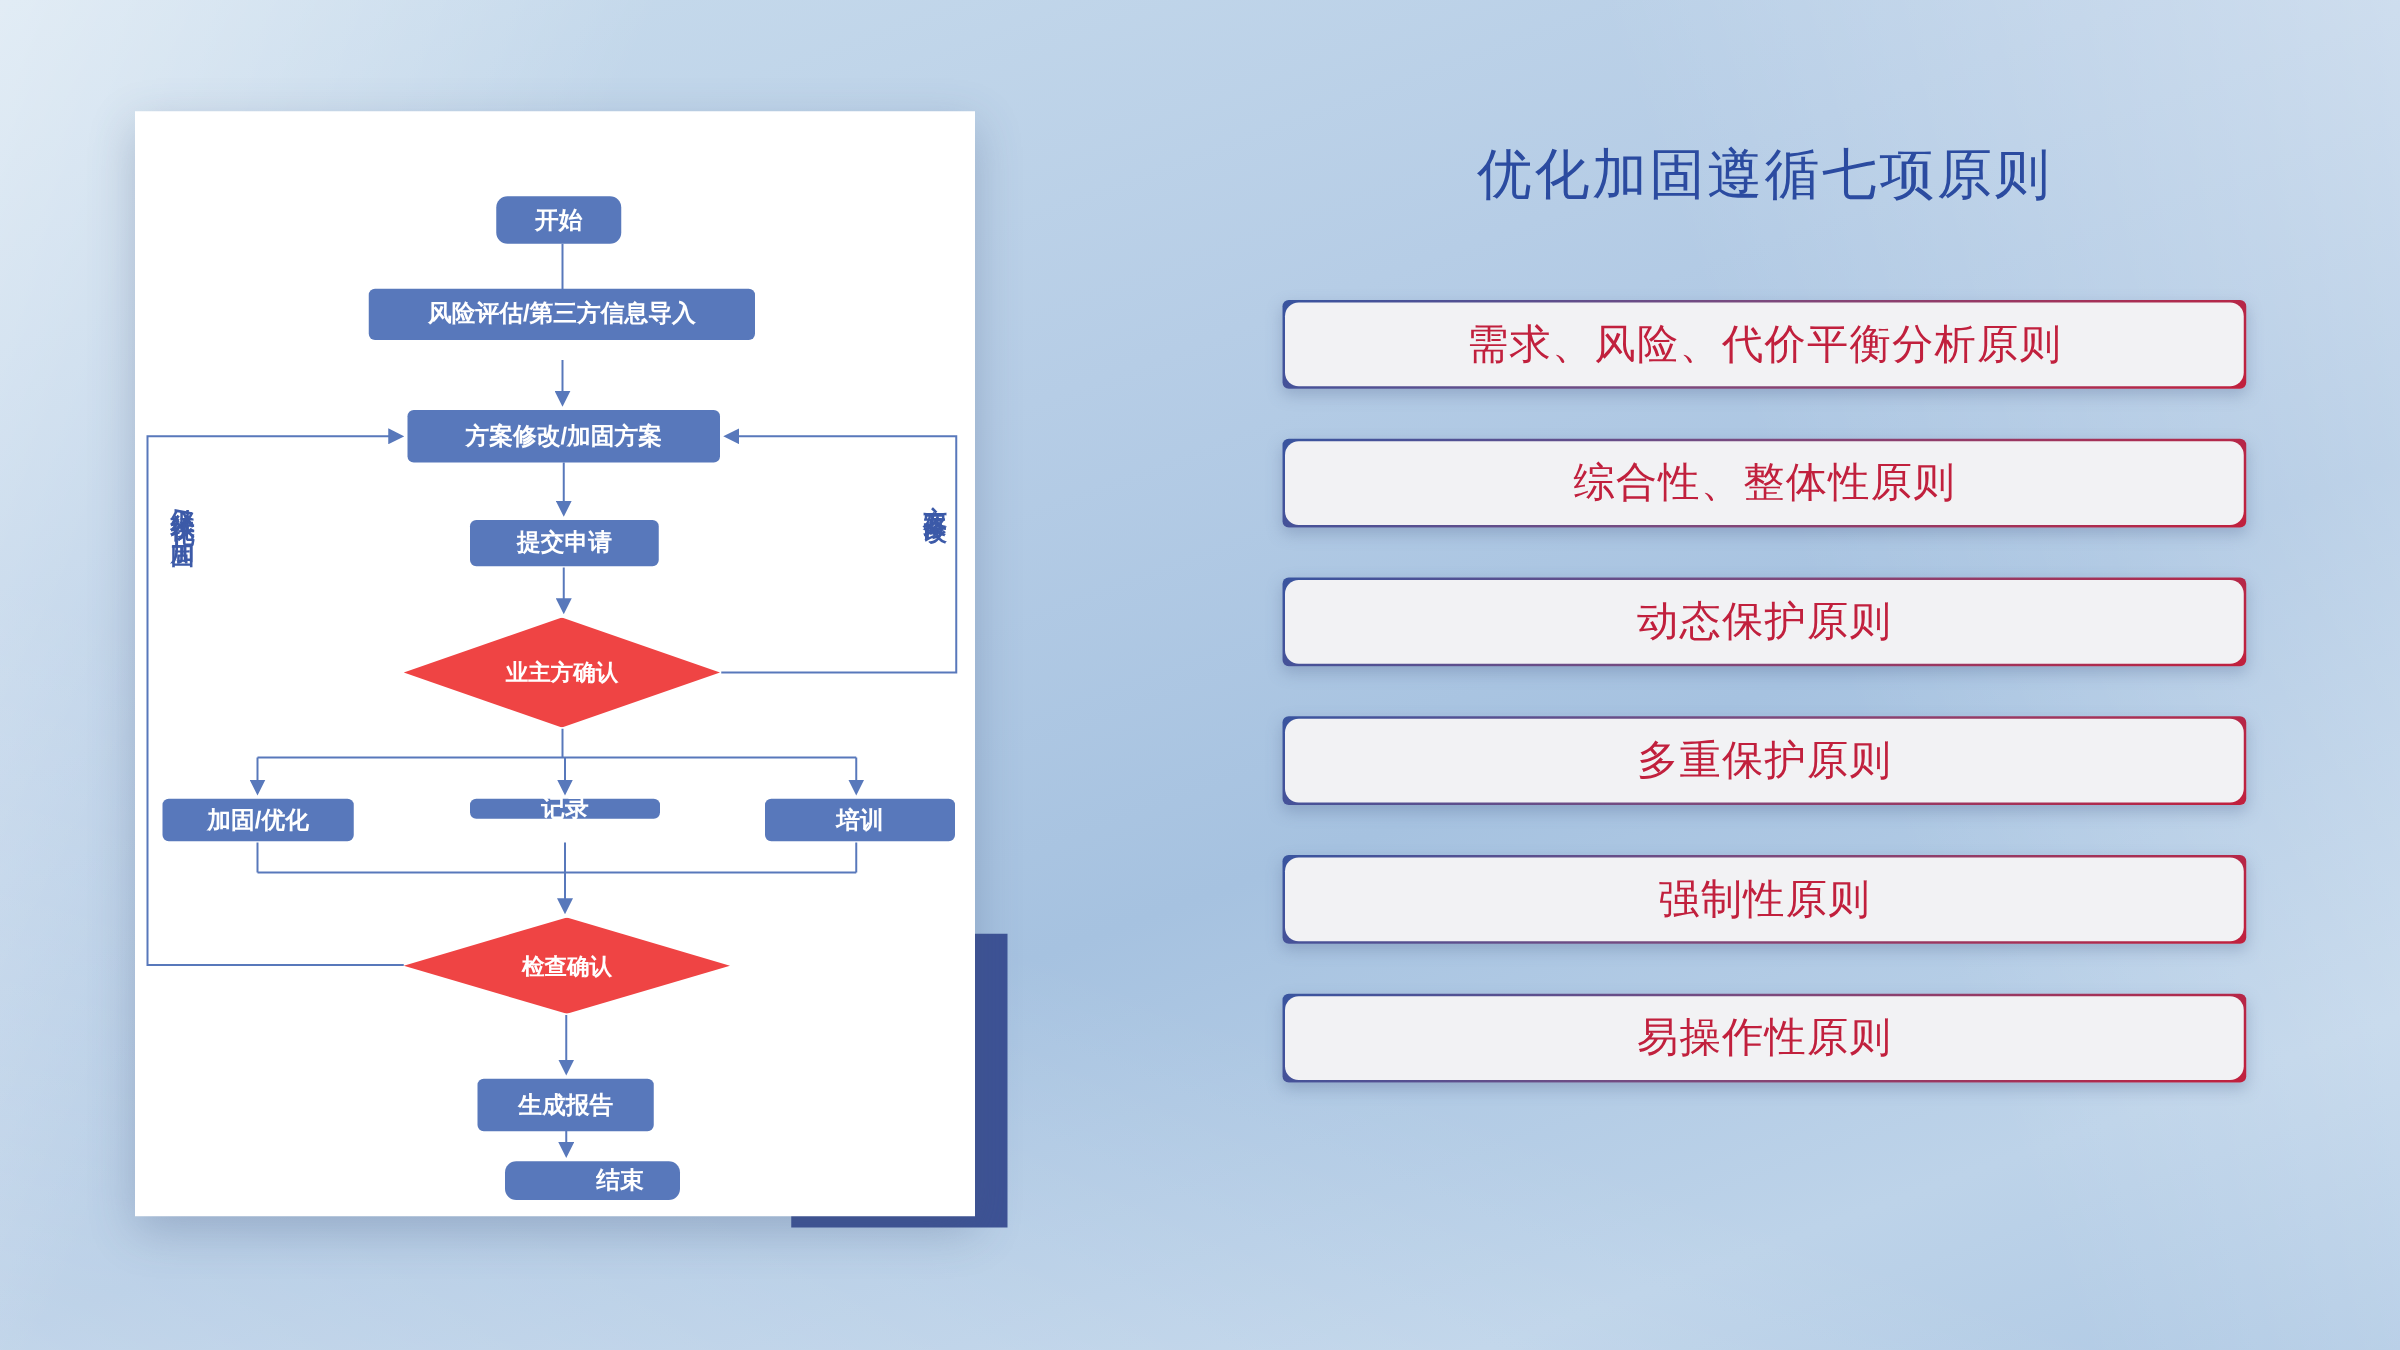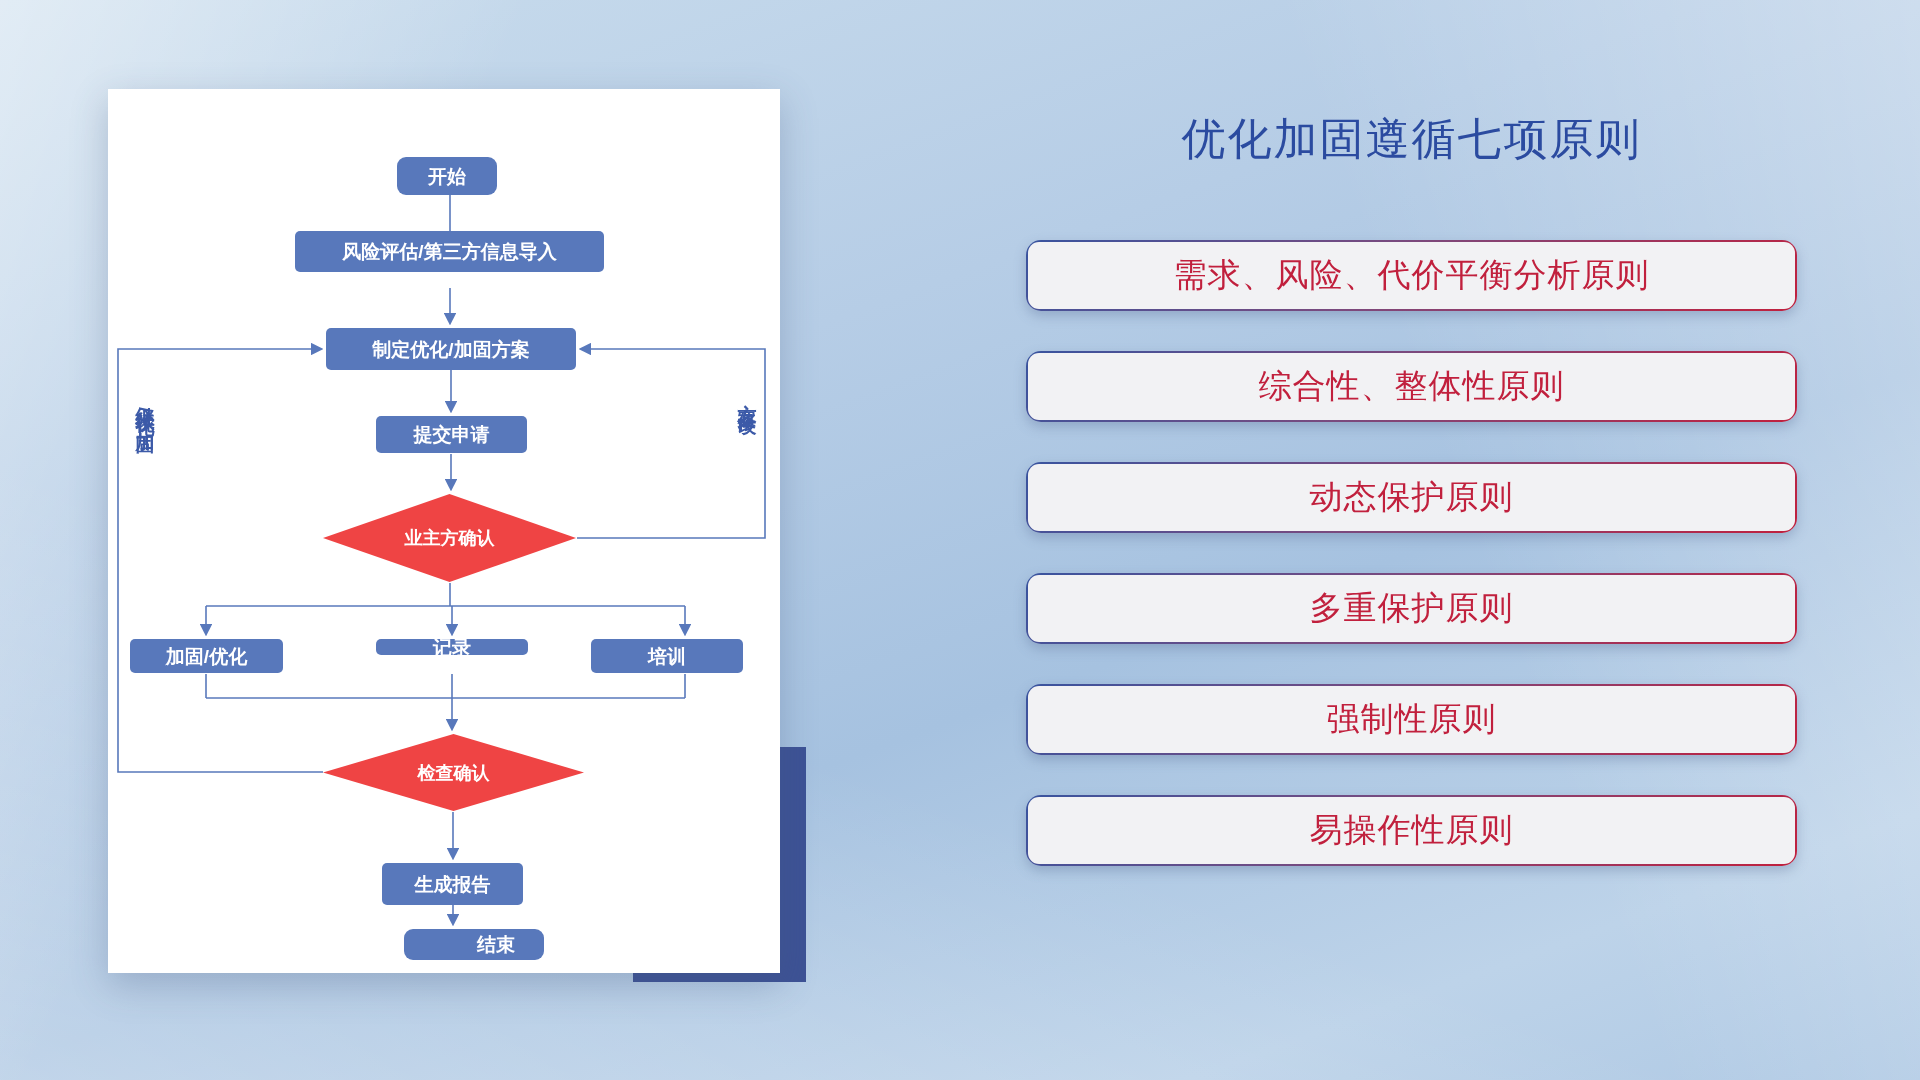--- a/index.html
+++ b/index.html
@@ -49,21 +49,21 @@
   .p-title{
     position:absolute;left:1026px;top:110px;width:771px;margin:0;
     text-align:center;font-size:44px;font-weight:normal;color:#2b4ba0;
     letter-spacing:2px;
   }
   .p-list{
     position:absolute;left:1026px;top:240px;width:771px;
     display:flex;flex-direction:column;gap:40px;
   }
   .pbox{
-    height:71px;border-radius:15px;padding:2px;box-sizing:border-box;
+    height:71px;border-radius:5px;padding:2px;box-sizing:border-box;
     background:linear-gradient(135deg,#39549f 0%,#7a4a7e 45%,#c1203d 100%);
     box-shadow:0 5px 12px rgba(90,110,150,.35);
   }
   .pbox-inner{
     height:100%;border-radius:11px;background:#f2f2f4;
     display:flex;align-items:center;justify-content:center;
     font-size:33px;color:#c1203d;letter-spacing:1px;
   }
 </style>
 </head>
@@ -105,40 +105,40 @@
 
     <div class="flow-node pill" style="left:289px;top:68px;width:100px;height:38px;">
       <span>开始</span>
     </div>
 
     <div class="flow-node" style="left:187px;top:142px;width:309px;height:41px;">
       <span>风险评估/第三方信息导入</span>
     </div>
 
     <div class="flow-node" style="left:218px;top:239px;width:250px;height:42px;">
-      <span>制定优化/加固方案</span>
+      <span>方案修改/加固方案</span>
     </div>
 
     <div class="flow-node" style="left:268px;top:327px;width:151px;height:37px;">
       <span>提交申请</span>
     </div>
 
     <div class="diamond" style="left:215px;top:405px;width:253px;height:88px;">
       <span>业主方确认</span>
     </div>
 
     <div class="flow-node" style="left:22px;top:550px;width:153px;height:34px;">
       <span>加固/优化</span>
     </div>
 
     <div class="flow-node" style="left:268px;top:550px;width:152px;height:16px;">
       <span>记录</span>
     </div>
 
-    <div class="flow-node" style="left:483px;top:550px;width:152px;height:34px;">
+    <div class="flow-node" style="left:504px;top:550px;width:152px;height:34px;">
       <span>培训</span>
     </div>
 
     <div class="diamond" style="left:215px;top:645px;width:261px;height:77px;">
       <span>检查确认</span>
     </div>
 
     <div class="flow-node" style="left:274px;top:774px;width:141px;height:42px;">
       <span>生成报告</span>
     </div>

